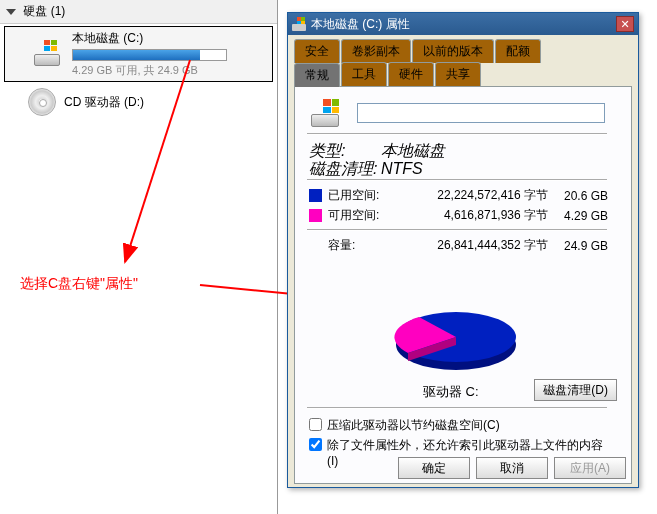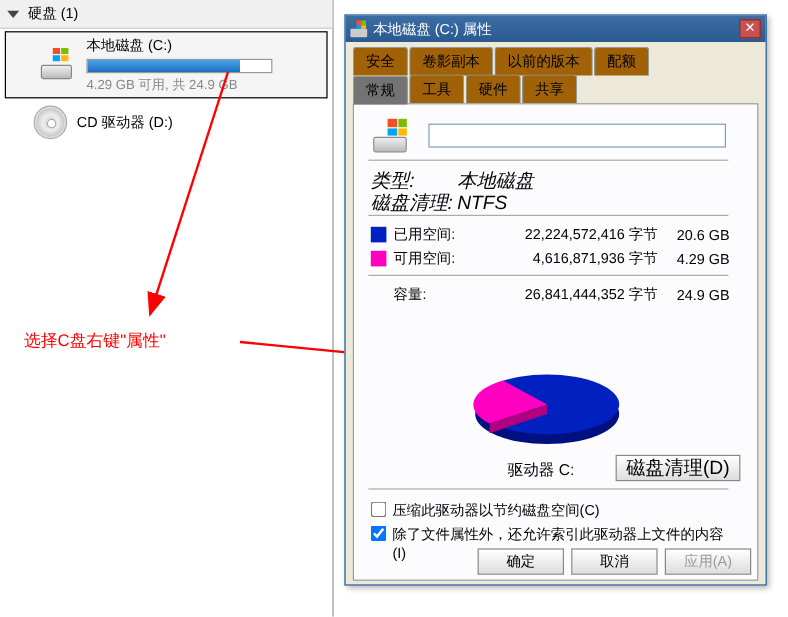--- a/index.html
+++ b/index.html
@@ -48,21 +48,21 @@
 .sq { display: inline-block; width: 13px; height: 13px; margin-right: 6px; vertical-align: middle; }
 .sq.blue { background: #0020c0; }
 .sq.mag { background: #ff00c0; }
 .usage { position: absolute; left: 14px; font-size: 12px; display: flex; align-items: center; }
 .usage .lbl { width: 80px; }
 .usage .bytes { width: 140px; text-align: right; }
 .usage .gb { width: 60px; text-align: center; margin-left: 8px; }
 .pie { position: absolute; left: 96px; top: 218px; width: 130px; height: 70px; }
 .pie svg { width: 100%; height: 100%; }
 .drvlabel { position: absolute; left: 128px; top: 296px; font-size: 13px; }
-.cleanup-btn { position: absolute; right: 14px; top: 292px; height: 22px; padding: 0 8px; font-size: 16px; border: 1px solid #888; background: linear-gradient(#fff,#ddd); cursor: pointer; }
+.cleanup-btn { position: absolute; right: 14px; top: 292px; height: 22px; padding: 0 8px; font-size: 12px; border: 1px solid #888; background: linear-gradient(#fff,#ddd); cursor: pointer; }
 .chk-row { position: absolute; left: 14px; font-size: 12px; display: flex; align-items: flex-start; }
 .chk-row input { margin-right: 5px; margin-top: 1px; }
 .dlg-btns { position: absolute; right: 12px; bottom: 8px; display: flex; gap: 6px; }
 .dlg-btn { width: 72px; height: 22px; font-size: 12px; border: 1px solid #888; background: linear-gradient(#fff,#ddd); cursor: pointer; }
 .dlg-btn:disabled { color: #999; }
 .arrow-svg { position: absolute; pointer-events: none; }
 </style>
 </head>
 <body>
 

